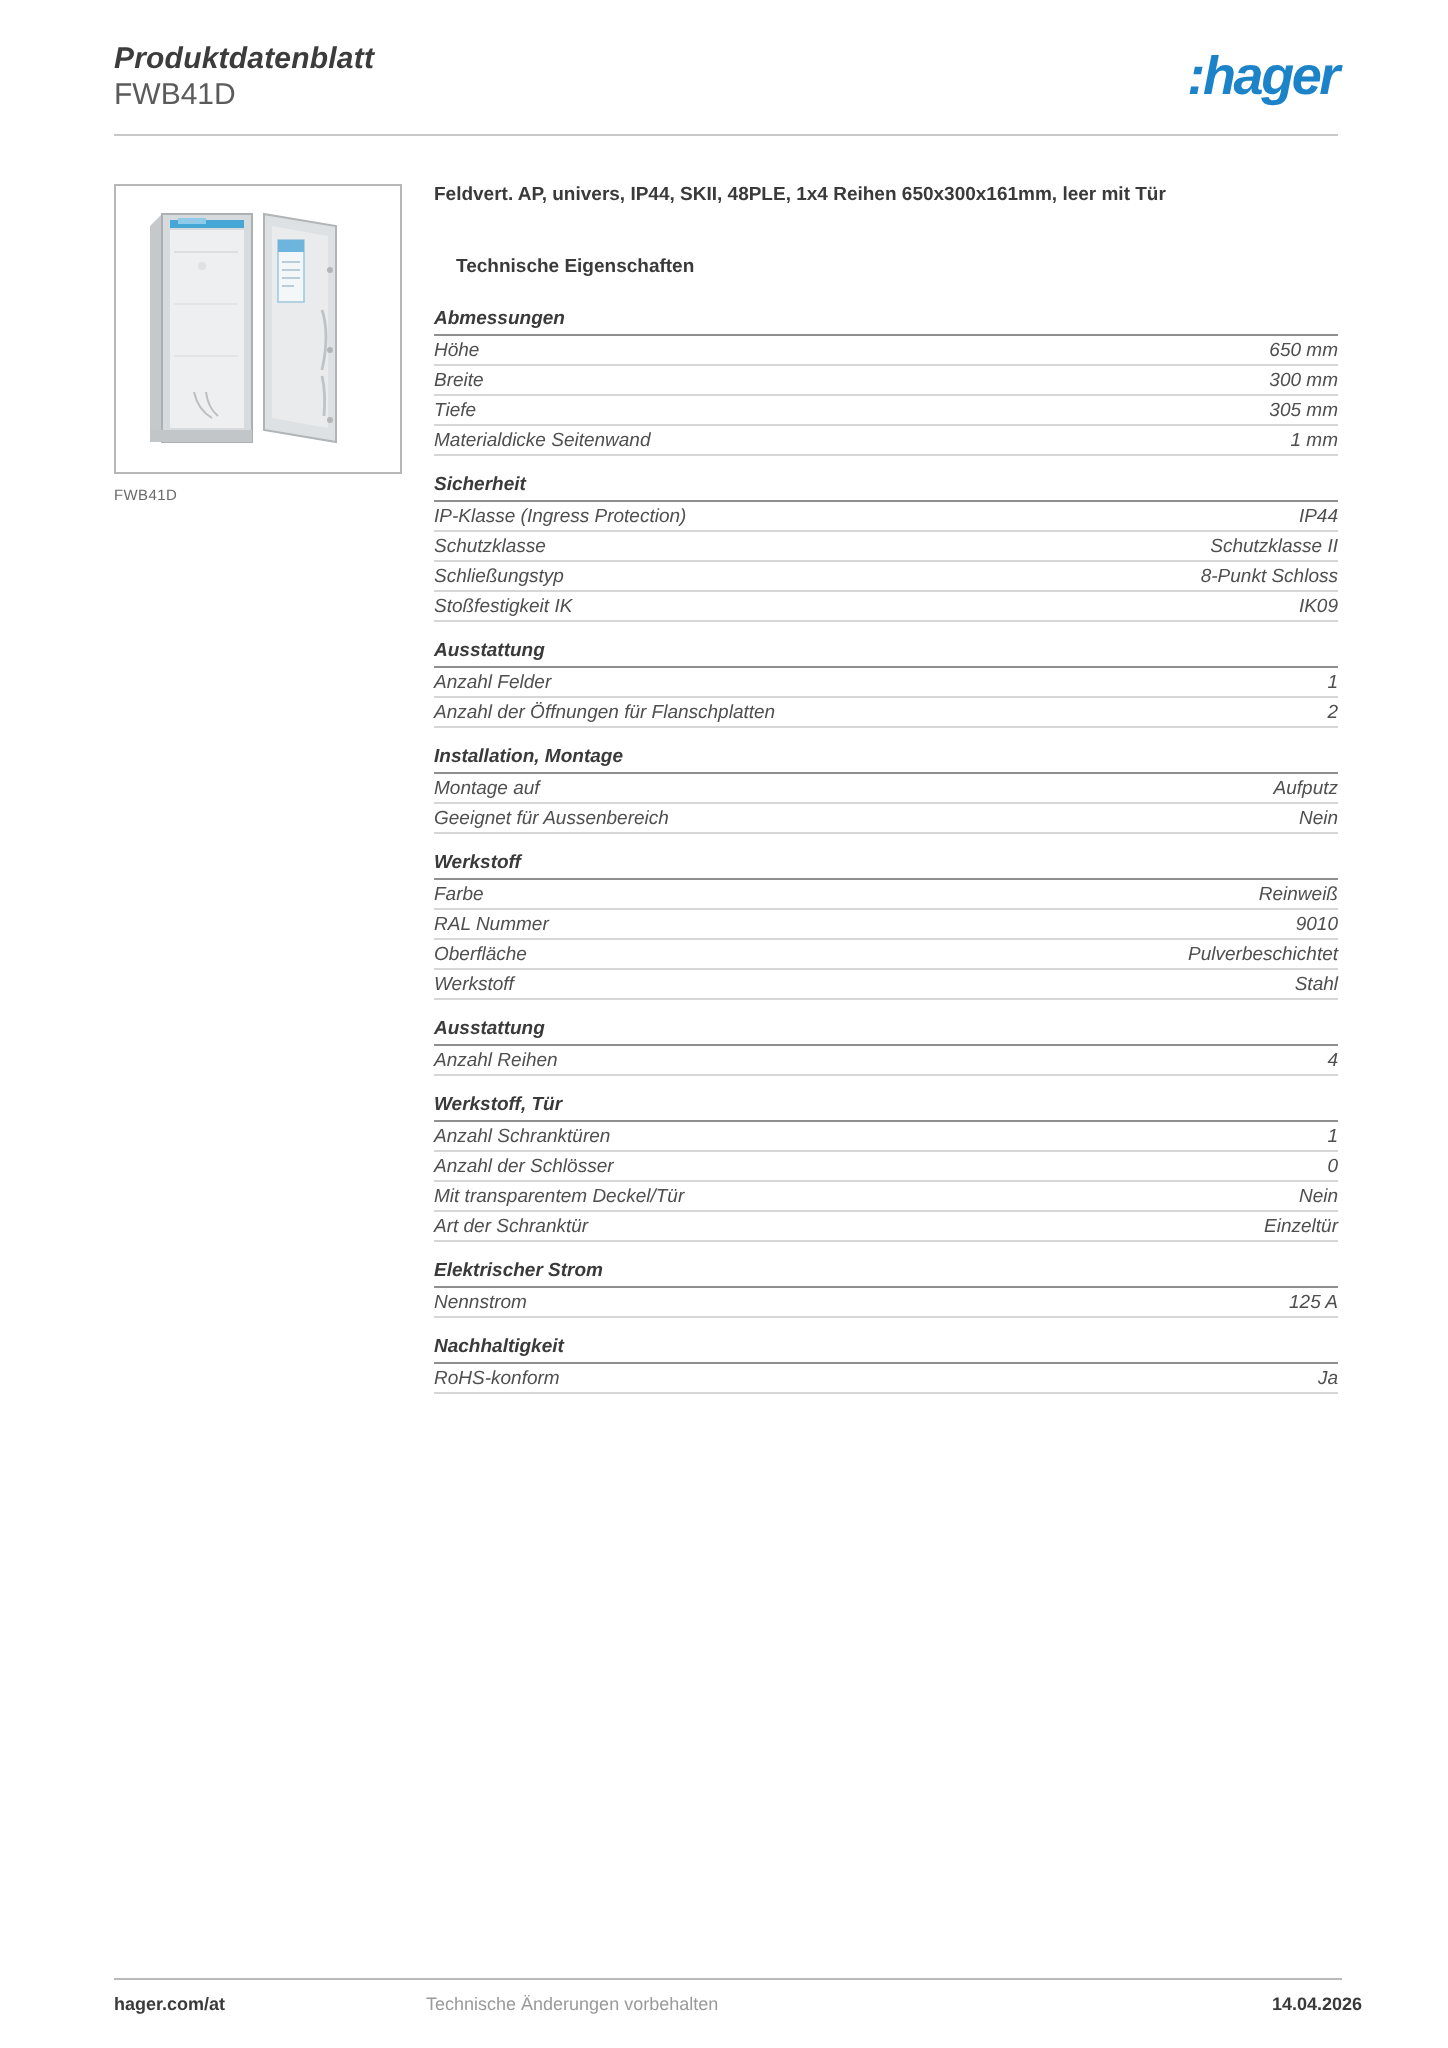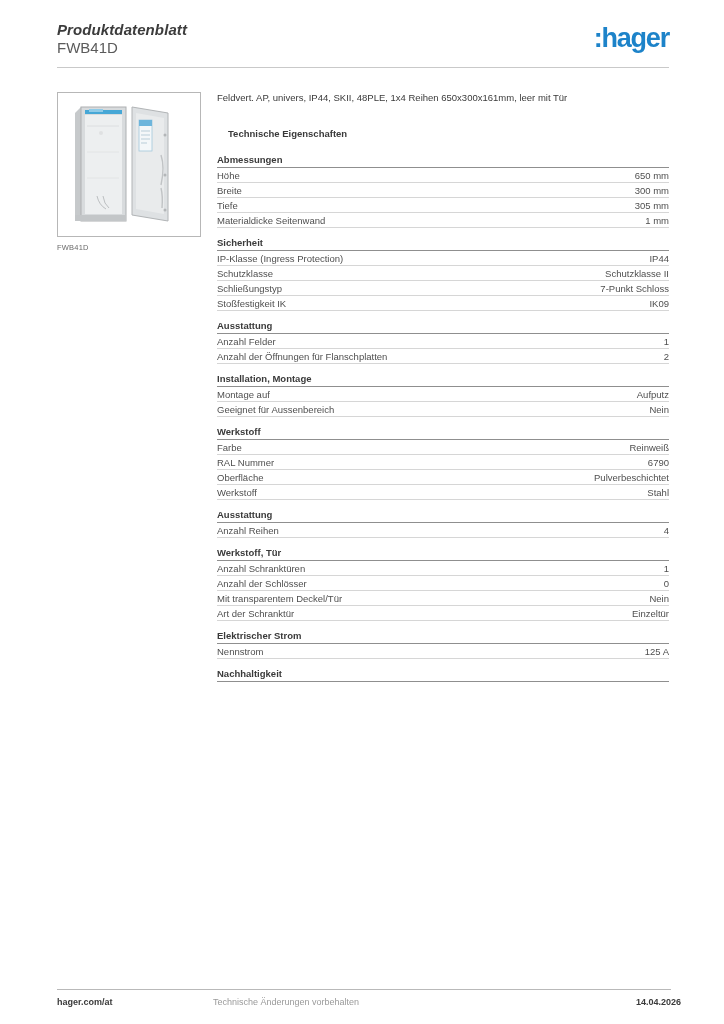--- a/index.html
+++ b/index.html
@@ -13,49 +13,50 @@
     overflow: hidden;
   }
   
   .header { position: absolute; left: 57px; top: 21px; right: 55px; }
   .doc-type { font-size: 15px; font-weight: bold; color: #3c3c3c; line-height: 18px; letter-spacing: 0.1px; font-style: italic; }
   .doc-code { font-size: 15px; font-weight: normal; color: #5b5b5b; line-height: 18px; }
   .logo {
     position: absolute; right: 0; top: 3px;
     font-size: 27px; font-weight: bold; letter-spacing: -1.2px;
     line-height: 28px;
+    font-style: italic;
   }
   .header-rule { position: absolute; left: 57px; right: 55px; top: 67px; height: 1px; background: #c9c9c9; }
 
   
   .image-box {
     position: absolute; left: 57px; top: 92px;
     width: 144px; height: 145px;
     border: 1px solid #b7b7b7;
     background: #ffffff;
     display: flex; align-items: center; justify-content: center;
   }
   .image-caption {
     position: absolute; left: 57px; top: 243px;
     font-size: 7.5px; color: #6a6a6a; letter-spacing: 0.2px;
   }
 
   
   .col-right { position: absolute; left: 217px; top: 92px; width: 452px; }
   .product-title {
-    font-size: 9.5px; font-weight: normal; color: #3a3a3a;
+    font-size: 9.5px; font-weight: bold; color: #3a3a3a;
     line-height: 12px;
   }
   .tech-title {
     margin-top: 24px;
     font-size: 9.5px; font-weight: bold; color: #3a3a3a;
     line-height: 12px;
     margin-left: 11px;
   }
-  .spec-sections { margin-top: 15px; }
+  .spec-sections { margin-top: 15px; font-style: italic; }
   .spec-section { margin-bottom: 10px; }
   .spec-title {
     font-size: 9.5px; font-weight: bold; color: #3a3a3a;
     line-height: 10px; padding-bottom: 2px;
     border-bottom: 1px solid #8f8f8f;
   }
   .spec-row {
     display: flex; justify-content: space-between; align-items: center;
     height: 15px;
     border-bottom: 1px solid #d6d6d6;
@@ -149,21 +150,21 @@
           <div class="spec-row">
             <span class="spec-label">IP-Klasse (Ingress Protection)</span>
             <span class="spec-value">IP44</span>
           </div>
           <div class="spec-row">
             <span class="spec-label">Schutzklasse</span>
             <span class="spec-value">Schutzklasse II</span>
           </div>
           <div class="spec-row">
             <span class="spec-label">Schließungstyp</span>
-            <span class="spec-value">7-Punkt Schloss</span>
+            <span class="spec-value">8-Punkt Schloss</span>
           </div>
           <div class="spec-row">
             <span class="spec-label">Stoßfestigkeit IK</span>
             <span class="spec-value">IK09</span>
           </div>
         </section>
         <section class="spec-section">
           <h3 class="spec-title">Ausstattung</h3>
           <div class="spec-row">
             <span class="spec-label">Anzahl Felder</span>
@@ -186,21 +187,21 @@
           </div>
         </section>
         <section class="spec-section">
           <h3 class="spec-title">Werkstoff</h3>
           <div class="spec-row">
             <span class="spec-label">Farbe</span>
             <span class="spec-value">Reinweiß</span>
           </div>
           <div class="spec-row">
             <span class="spec-label">RAL Nummer</span>
-            <span class="spec-value">6790</span>
+            <span class="spec-value">9010</span>
           </div>
           <div class="spec-row">
             <span class="spec-label">Oberfläche</span>
             <span class="spec-value">Pulverbeschichtet</span>
           </div>
           <div class="spec-row">
             <span class="spec-label">Werkstoff</span>
             <span class="spec-value">Stahl</span>
           </div>
         </section>
@@ -232,20 +233,24 @@
         </section>
         <section class="spec-section">
           <h3 class="spec-title">Elektrischer Strom</h3>
           <div class="spec-row">
             <span class="spec-label">Nennstrom</span>
             <span class="spec-value">125 A</span>
           </div>
         </section>
         <section class="spec-section">
           <h3 class="spec-title">Nachhaltigkeit</h3>
+          <div class="spec-row">
+            <span class="spec-label">RoHS-konform</span>
+            <span class="spec-value">Ja</span>
+          </div>
         </section>
       </div>
   </div>
 
   <div class="footer-rule"></div>
   <div class="footer">
     <div class="footer-left">hager.com/at</div>
     <div class="footer-center">Technische Änderungen vorbehalten</div>
     <div class="footer-right">14.04.2026</div>
   </div>

